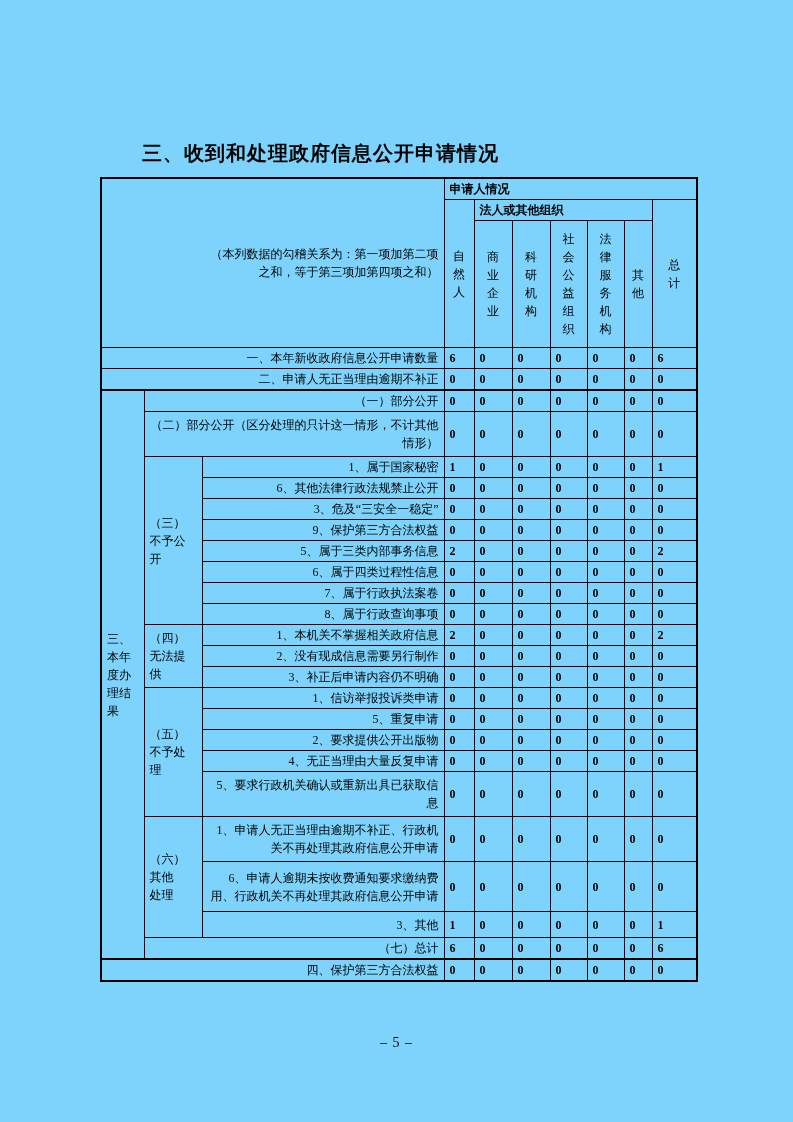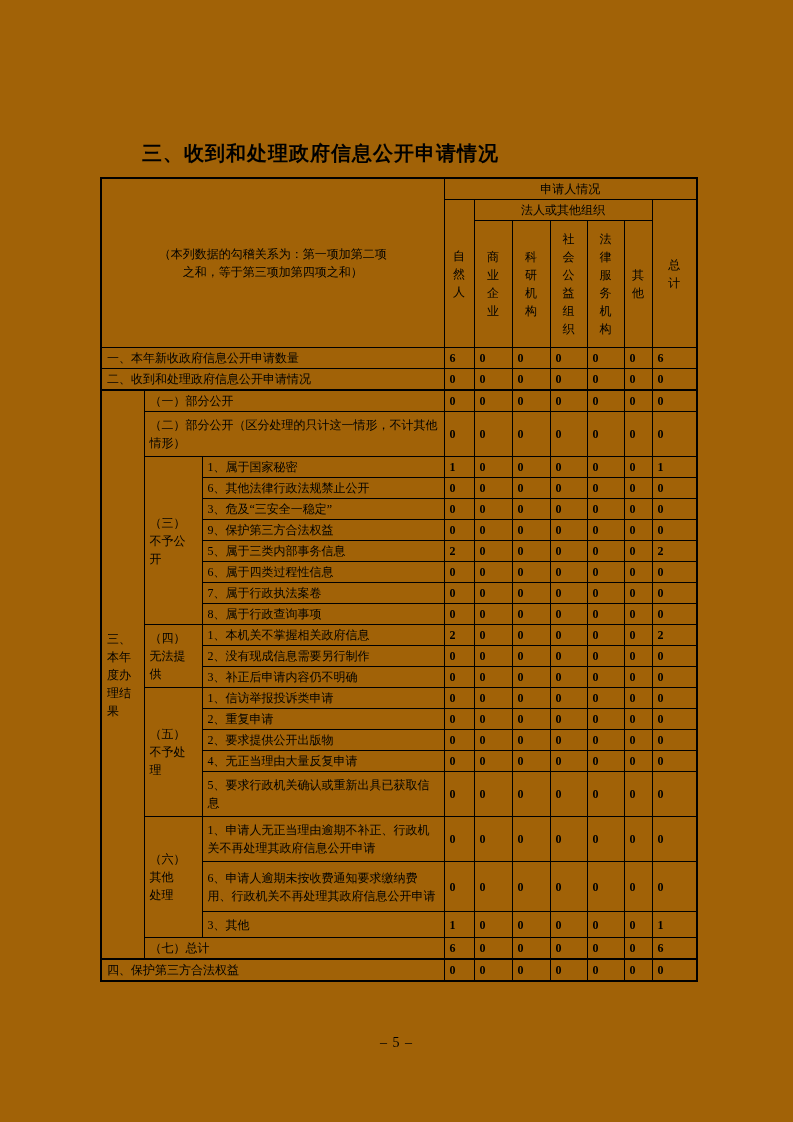--- a/index.html
+++ b/index.html
@@ -1,19 +1,19 @@
 <!DOCTYPE html>
 <html><head>
 <meta charset="utf-8">
 <style>
   html,body{margin:0;padding:0;background:#ffffff;}
   .page{
     position:relative;
     width:793px;height:1122px;
-    background:#a16207;
+    background:#7dd3fc;
     color:#000;
     font-family:"Liberation Serif","DejaVu Serif",serif;
     overflow:hidden;
   }
   .doc-title{
     position:absolute;left:142px;top:141px;margin:0;
     font-family:"Liberation Sans","DejaVu Sans",sans-serif;
     font-weight:bold;font-size:20px;letter-spacing:1px;line-height:1.2;
   }
   table.report{
@@ -28,28 +28,28 @@
     font-size:12px;
     line-height:1.5;
     vertical-align:middle;
     overflow:hidden;
   }
   
   thead tr.hr1{height:21px;}
   thead tr.hr2{height:20px;}
   thead tr.hr3{height:127px;}
   td.note-cell{
-    text-align:center;
+    text-align:right;
     white-space:pre-line;
     font-size:13px;
     line-height:2.3;
     padding:2px 8px;
     margin-top:27px;
   }
-  td.hdr{font-size:13px;text-align:center;padding:0 2px;}
+  td.hdr{font-size:13px;padding:0 2px;font-weight:bold;}
   td.vcol{
     font-size:13px;text-align:center;
     white-space:pre-line;line-height:1.55;
     padding:2px 0;
   }
   td.bb2{border-bottom-width:2px;}
   
   tbody tr{height:21px;}
   tbody tr.h45{height:45px;}
   tbody tr.h50{height:50px;}
@@ -57,21 +57,21 @@
   td.stub{
     white-space:pre-line;text-align:left;
     font-size:12.5px;line-height:1.75;
     padding:2px 4px 2px 6px;
   }
   td.group{
     white-space:pre-line;text-align:left;
     font-size:12.5px;line-height:1.7;
     padding:2px 3px 2px 6px;
   }
-  td.lbl{font-size:12px;text-align:left;}
+  td.lbl{font-size:12px;text-align:right;}
   td.v{
     font-family:"Liberation Serif","DejaVu Serif",serif;
     font-weight:bold;font-size:13px;
     text-align:left;padding:0 2px 0 6px;
   }
   tr.sec td{border-top-width:2px;}
   .page-footer{
     position:absolute;left:0;top:1035px;width:793px;
     text-align:center;font-size:14px;letter-spacing:1px;
   }
@@ -140,21 +140,21 @@
         <td class="lbl" colspan="3">一、本年新收政府信息公开申请数量</td>
       <td class="v">6</td>
           <td class="v">0</td>
           <td class="v">0</td>
           <td class="v">0</td>
           <td class="v">0</td>
           <td class="v">0</td>
           <td class="v">6</td>
         </tr>
       <tr>
-        <td class="lbl" colspan="3">二、收到和处理政府信息公开申请情况</td>
+        <td class="lbl" colspan="3">二、申请人无正当理由逾期不补正</td>
       <td class="v">0</td>
           <td class="v">0</td>
           <td class="v">0</td>
           <td class="v">0</td>
           <td class="v">0</td>
           <td class="v">0</td>
           <td class="v">0</td>
         </tr>
       <tr class="sec">
         <td class="stub" rowspan="22">三、
@@ -304,21 +304,21 @@
         <td class="lbl">1、信访举报投诉类申请</td>
       <td class="v">0</td>
           <td class="v">0</td>
           <td class="v">0</td>
           <td class="v">0</td>
           <td class="v">0</td>
           <td class="v">0</td>
           <td class="v">0</td>
         </tr>
       <tr>
-        <td class="lbl">2、重复申请</td>
+        <td class="lbl">5、重复申请</td>
       <td class="v">0</td>
           <td class="v">0</td>
           <td class="v">0</td>
           <td class="v">0</td>
           <td class="v">0</td>
           <td class="v">0</td>
           <td class="v">0</td>
         </tr>
       <tr>
         <td class="lbl">2、要求提供公开出版物</td>

